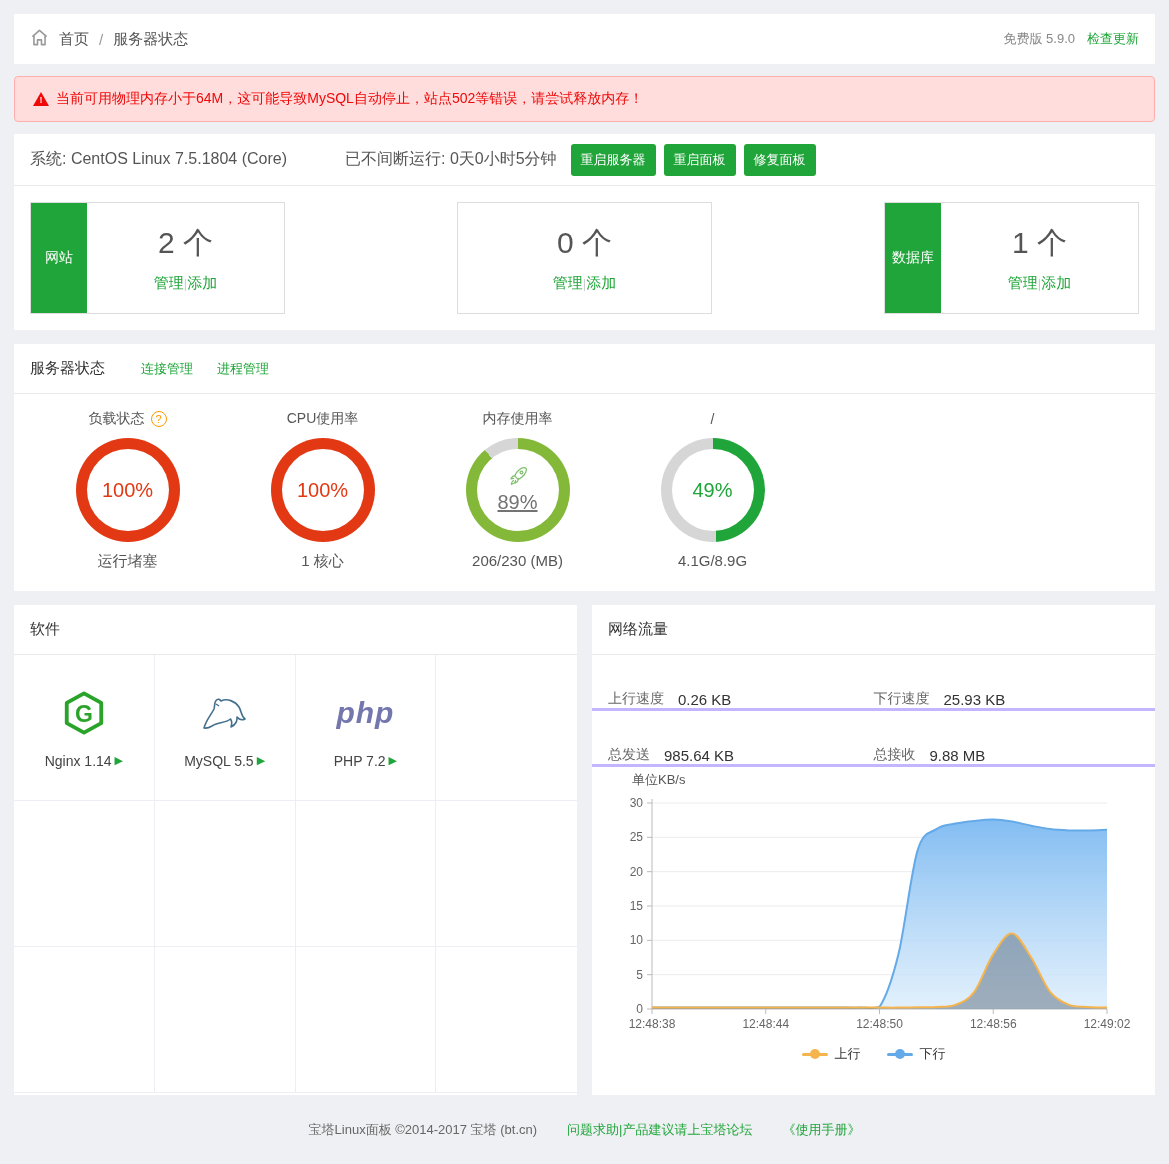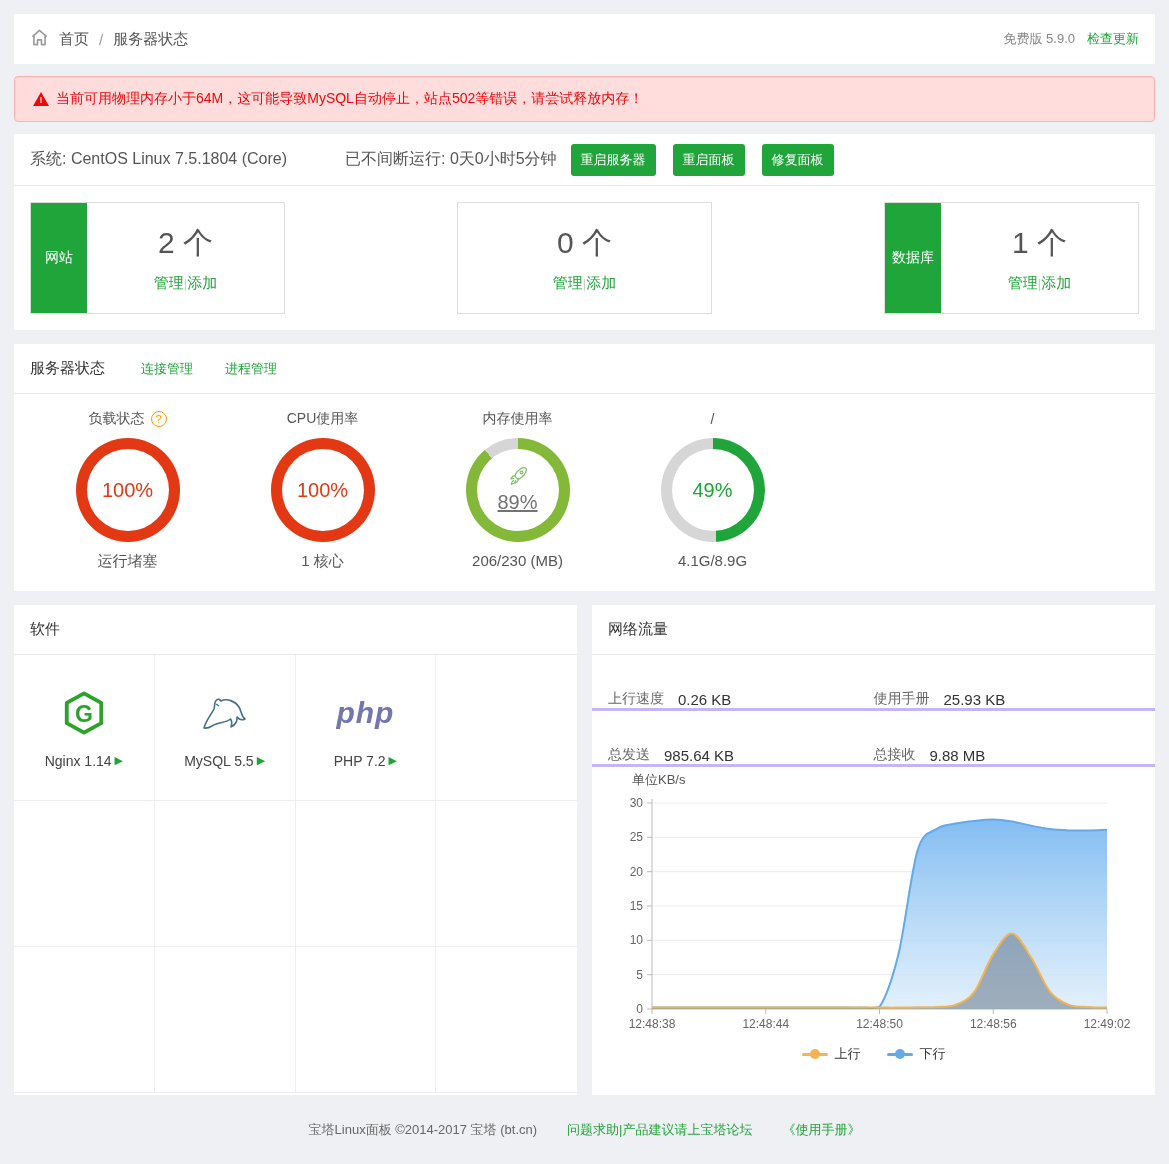--- a/index.html
+++ b/index.html
@@ -14,41 +14,41 @@
   .top-right{display:flex;align-items:center;gap:12px;font-size:13px}
   .version{color:#888}
   
   .alert{margin-top:12px;height:46px;background:#ffdddd;border:1px solid #ffadad;border-radius:4px;display:flex;align-items:center;padding:0 18px;color:#ef0808;font-size:14px}
   .warn-tri{position:relative;width:0;height:0;border-left:8px solid transparent;border-right:8px solid transparent;border-bottom:14px solid #ef0808;margin-right:7px}
   .warn-tri span{position:absolute;left:-1.5px;top:3px;color:#ffdddd;font-size:9px;font-weight:bold}
   
   .sys-panel{margin-top:12px}
   .sys-row{height:52px;display:flex;align-items:center;padding:0 16px;border-bottom:1px solid #e9e9e9;font-size:16px;color:#555}
   .sys-os{width:315px}
-  .sys-btns{margin-left:14px;display:flex;gap:17px}
+  .sys-btns{margin-left:14px;display:flex;gap:8px}
   .btn-green{background:#20a53a;color:#fff;border:none;border-radius:3px;font-size:13px;padding:7px 10px;cursor:pointer;font-family:inherit}
   
   .cards{display:flex;justify-content:space-between;padding:16px}
   .card{width:255px;height:112px;border:1px solid #ddd;display:flex}
   .card-tag{width:56px;background:#20a53a;color:#fff;display:flex;align-items:center;justify-content:center;font-size:14px}
   .card-body{flex:1;display:flex;flex-direction:column;align-items:center;justify-content:center;gap:10px}
   .card-num{font-size:30px;color:#555}
   .card-links{font-size:15px;display:flex;align-items:center;}
   .card-sep{color:#ccc;font-size:13px}
   .promo{width:255px;height:112px;border:1px solid #ddd;display:flex}
   .promo-left{width:100px;border-right:1px solid #ddd;display:flex;flex-direction:column;align-items:center;justify-content:center;gap:8px;text-align:center}
   .promo-title{font-size:15px;color:#333}
   .promo-price{font-size:14px;color:#555}
   .btn-buy{background:#20a53a;color:#fff;border:none;border-radius:3px;font-size:13px;padding:6px 14px;cursor:pointer;font-family:inherit}
   .promo-feats{flex:1;display:flex;flex-direction:column;justify-content:center;gap:10px;padding-left:12px;font-size:13px;color:#333}
   
   .status-panel{margin-top:14px}
   .panel-head{height:50px;display:flex;align-items:center;padding:0 16px;border-bottom:1px solid #e9e9e9}
   .panel-title{font-size:15px;color:#333}
-  .status-links{margin-left:36px;display:flex;gap:32px;font-size:13px}
+  .status-links{margin-left:36px;display:flex;gap:24px;font-size:13px}
   .gauges{display:flex;padding:14px 16px 20px 16px}
   .gauge{width:195px;text-align:center}
   .gauge-title{height:22px;display:flex;align-items:center;justify-content:center;gap:6px;font-size:14px;color:#555}
   .help{width:16px;height:16px;border:1px solid #f90;border-radius:50%;color:#f90;font-size:11px;line-height:14px;display:inline-block;cursor:pointer}
   .ring{width:104px;height:104px;border-radius:50%;margin:8px auto 0;display:flex;align-items:center;justify-content:center}
   .ring-inner{width:82px;height:82px;background:#fff;border-radius:50%;display:flex;flex-direction:column;align-items:center;justify-content:center;gap:1px}
   .ring-val{font-size:20px}
   .gauge-sub{margin-top:10px;font-size:15px;color:#555}
   
   .bottom{display:flex;gap:15px;margin-top:14px}
@@ -271,21 +271,21 @@
     <div class="panel net-panel">
       <div class="panel-head">
         <span class="panel-title">网络流量</span>
       </div>
       <div class="net-row">
         <span class="net-col">
           <span class="net-label">上行速度</span>
           <span class="net-val">0.26 KB</span>
         </span>
         <span class="net-col">
-          <span class="net-label">使用手册</span>
+          <span class="net-label">下行速度</span>
           <span class="net-val">25.93 KB</span>
         </span>
       </div>
       <div class="net-row">
         <span class="net-col">
           <span class="net-label">总发送</span>
           <span class="net-val">985.64 KB</span>
         </span>
         <span class="net-col">
           <span class="net-label">总接收</span>

